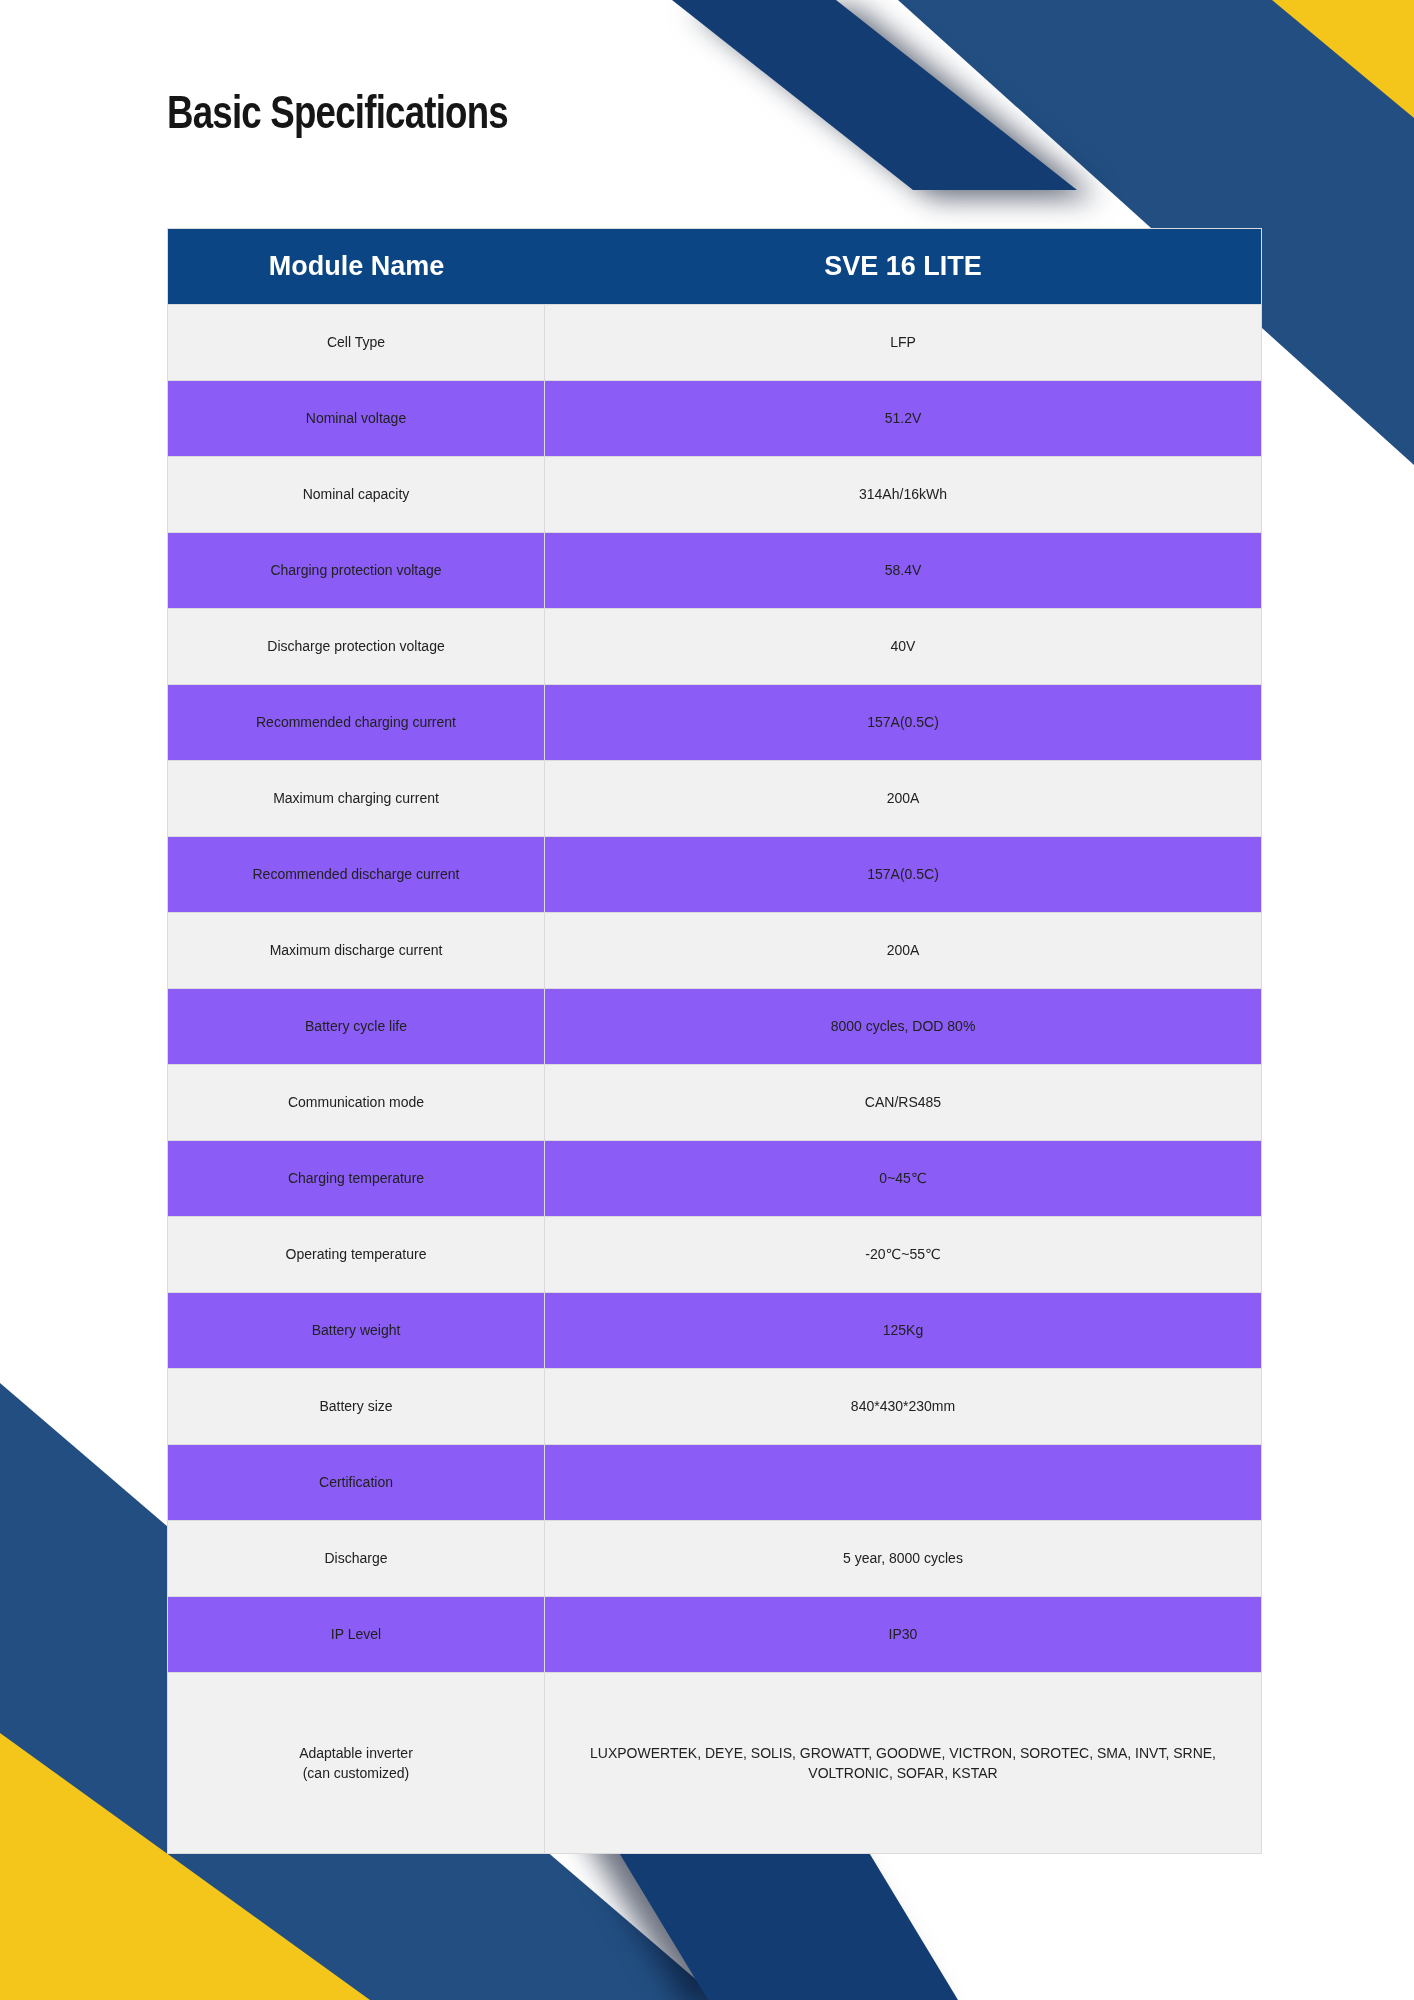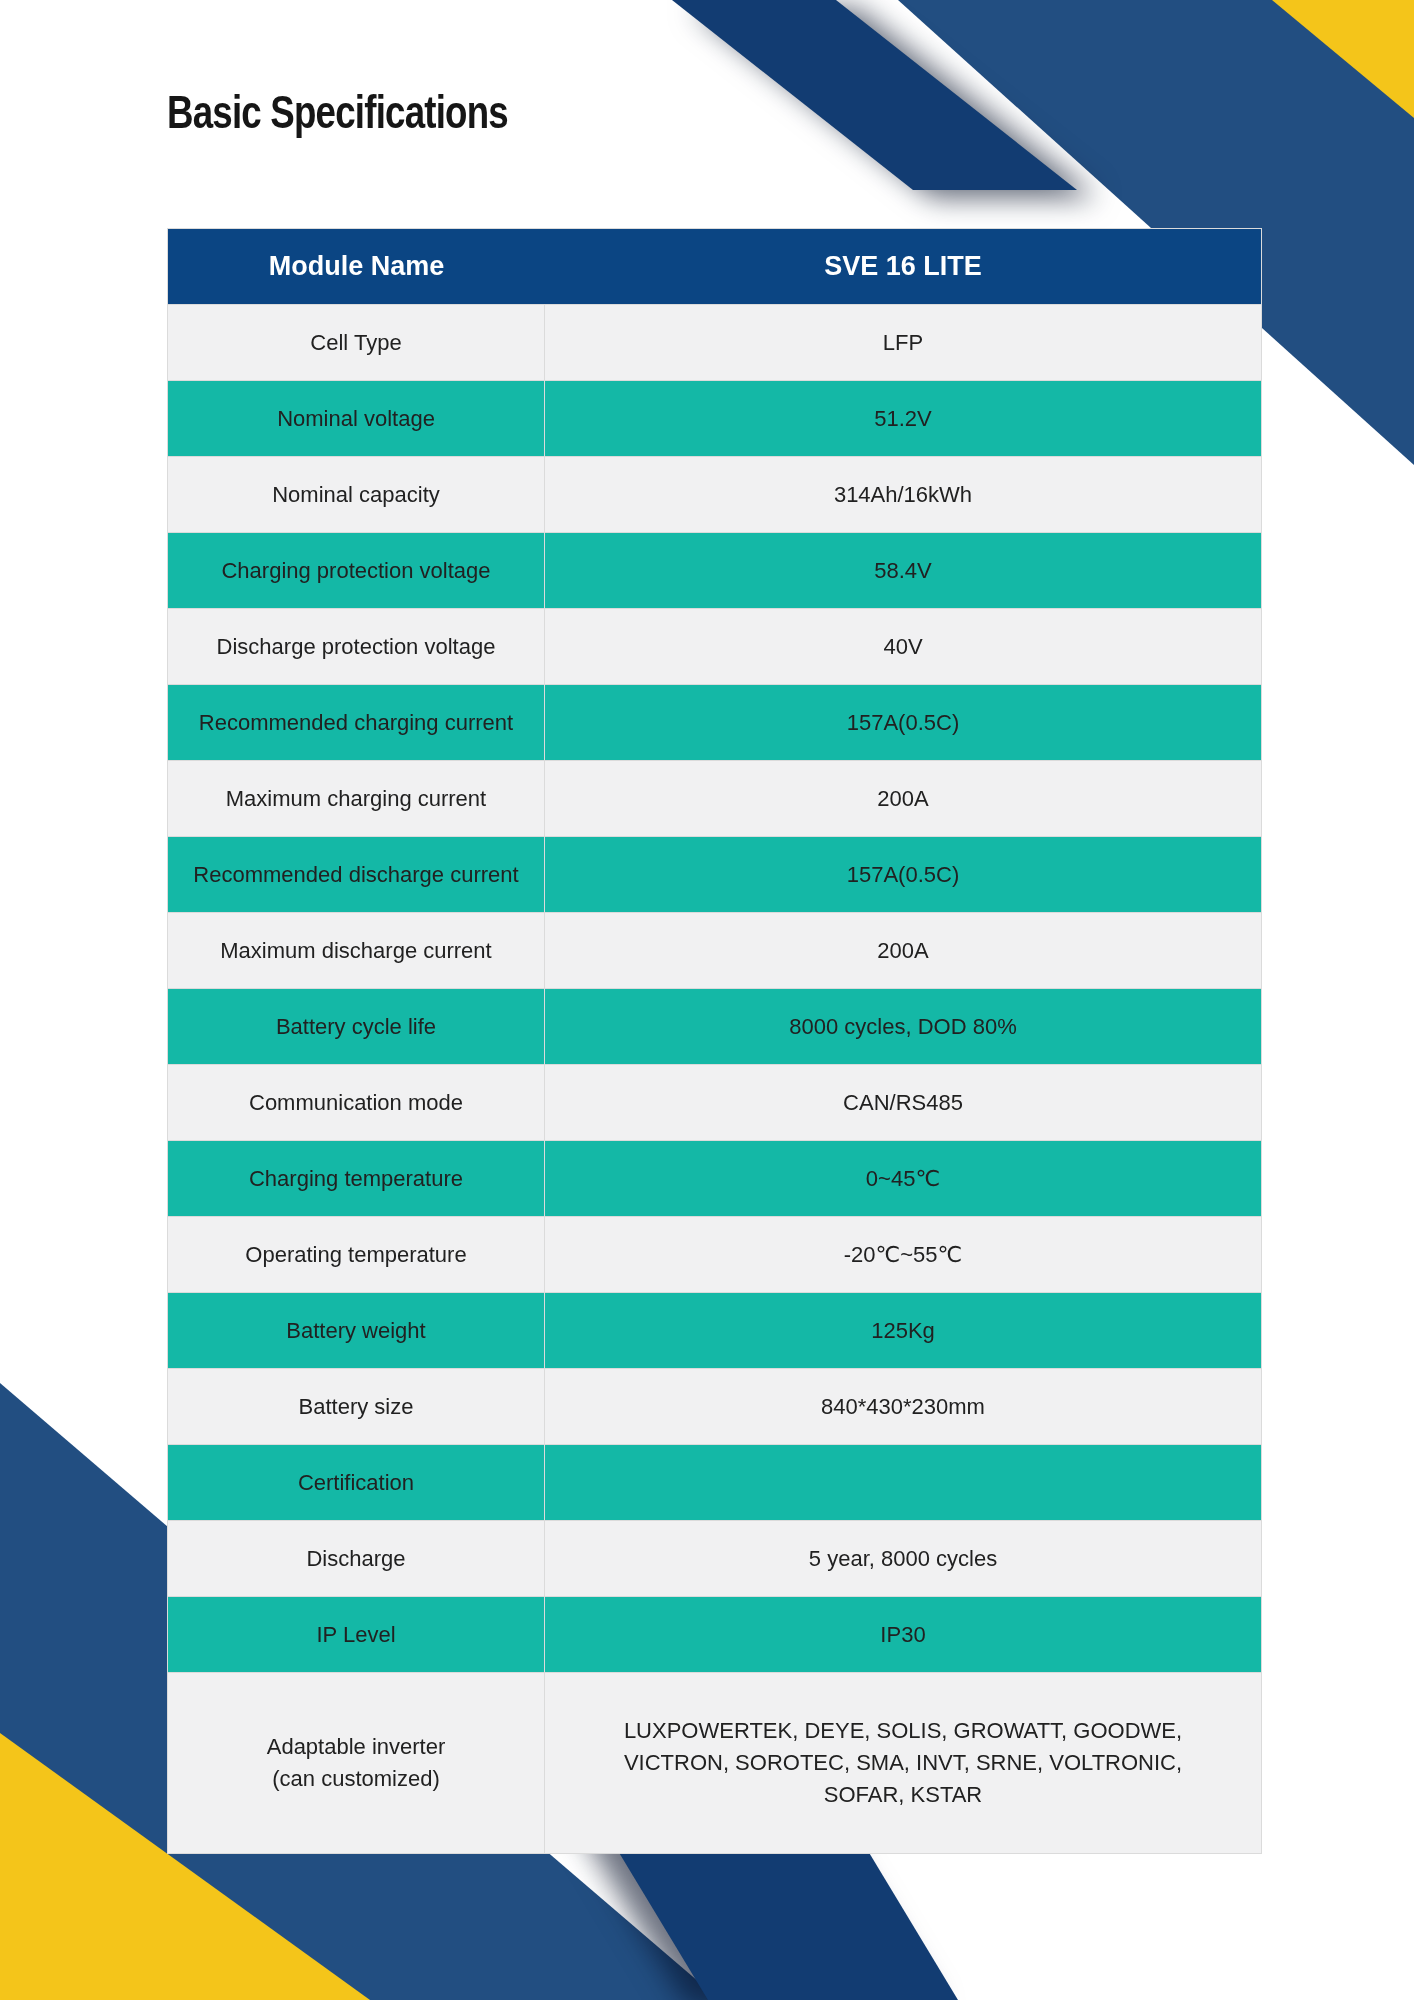--- a/index.html
+++ b/index.html
@@ -29,24 +29,24 @@
     position:absolute;left:167px;top:185px;width:1095px;z-index:5;
     background:#fff;border:1px solid var(--border);box-sizing:border-box;margin-top:43px;
   }
   .thead{
     display:flex;height:75px;background:var(--header-blue);
     color:var(--header-text);font-weight:bold;font-size:27px;
   }
   .th,.td{display:flex;align-items:center;justify-content:center;text-align:center;box-sizing:border-box;}
   .col1{width:377px;flex:0 0 377px;}
   .col2{flex:1 1 auto;}
-  .tr{display:flex;height:75px;background:#14b8a6;border-top:1px solid var(--border);}
+  .tr{display:flex;height:75px;background:#8b5cf6;border-top:1px solid var(--border);}
   .tr:nth-child(odd){background:var(--row-gray);}
   .tr.tall{height:180px;}
-  .td{font-size:22px;color:var(--cell-text);line-height:1.45;white-space:pre-line;}
+  .td{font-size:14px;color:var(--cell-text);line-height:1.45;white-space:pre-line;}
   .td.col1{border-right:1px solid var(--border);}
   .td.col2{padding:16px 42px;}
 </style>
 </head>
 <body>
 
 <div class="shape tr-blue"></div>
 <div class="shape tr-yellow"></div>
 <div class="shape shadow-r">
   <div class="shape tr-navy"></div>

